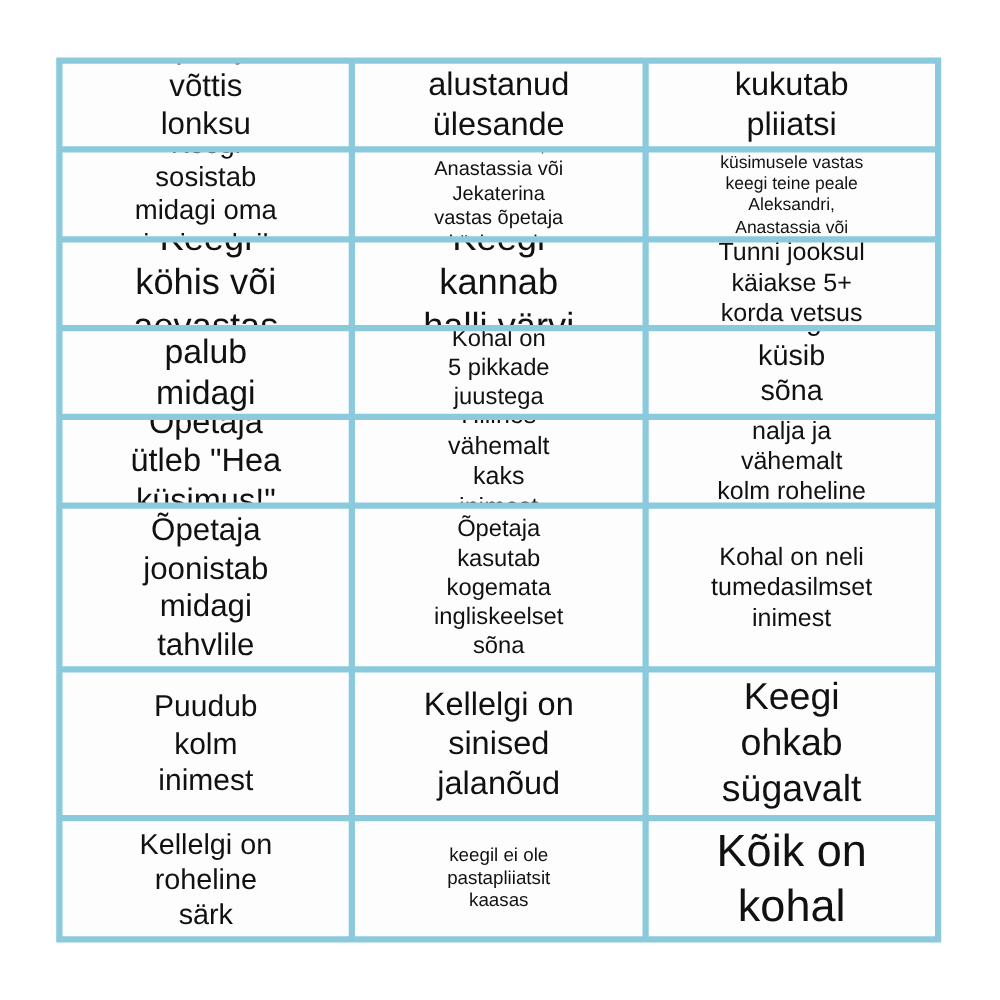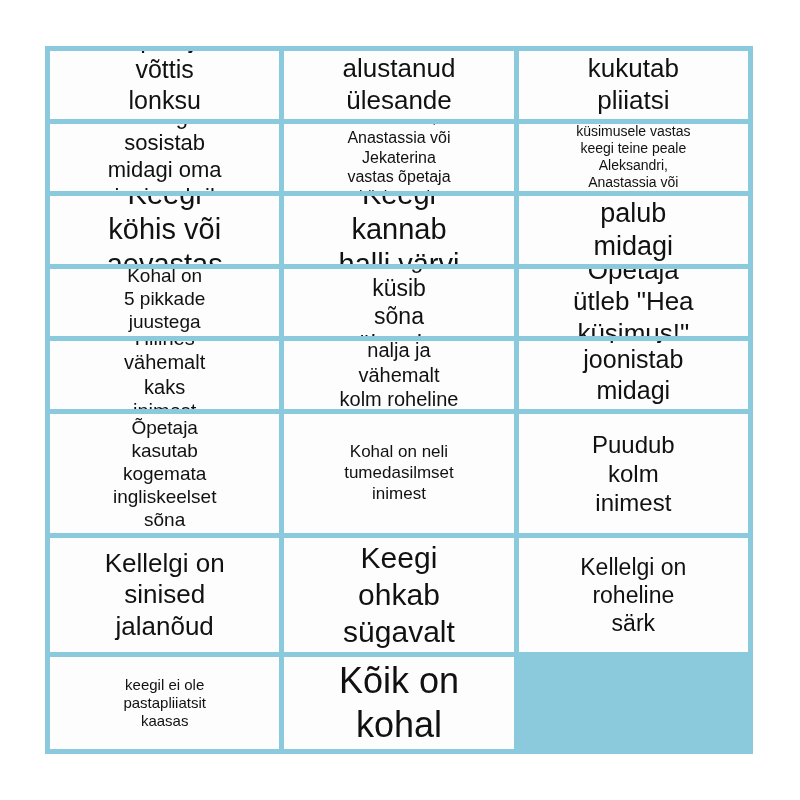--- a/index.html
+++ b/index.html
@@ -87,20 +87,25 @@
       <span class="cell-text" style="font-size: 29px;">Keegi
 köhis või
 aevastas</span>
     </div>
   <div class="cell">
       <span class="cell-text" style="font-size: 29px;">Keegi
 kannab
 halli värvi</span>
     </div>
   <div class="cell">
+      <span class="cell-text" style="font-size: 20px;">Tunni jooksul
+käiakse 5+
+korda vetsus</span>
+    </div>
+  <div class="cell">
       <span class="cell-text" style="font-size: 27px;">Keegi
 palub
 midagi
 korrata</span>
     </div>
   <div class="cell">
       <span class="cell-text" style="font-size: 19px; margin-top: 16px;">Kohal on
 5 pikkade
 juustega
 inimest</span>
@@ -136,21 +141,21 @@
 tahvlile</span>
     </div>
   <div class="cell">
       <span class="cell-text" style="font-size: 19px;">Õpetaja
 kasutab
 kogemata
 ingliskeelset
 sõna</span>
     </div>
   <div class="cell">
-      <span class="cell-text" style="font-size: 17px;">Kohal on neli
+      <span class="cell-text" style="font-size: 20px;">Kohal on neli
 tumedasilmset
 inimest</span>
     </div>
   <div class="cell">
       <span class="cell-text" style="font-size: 24px;">Puudub
 kolm
 inimest</span>
     </div>
   <div class="cell">
       <span class="cell-text" style="font-size: 26px;">Kellelgi on

